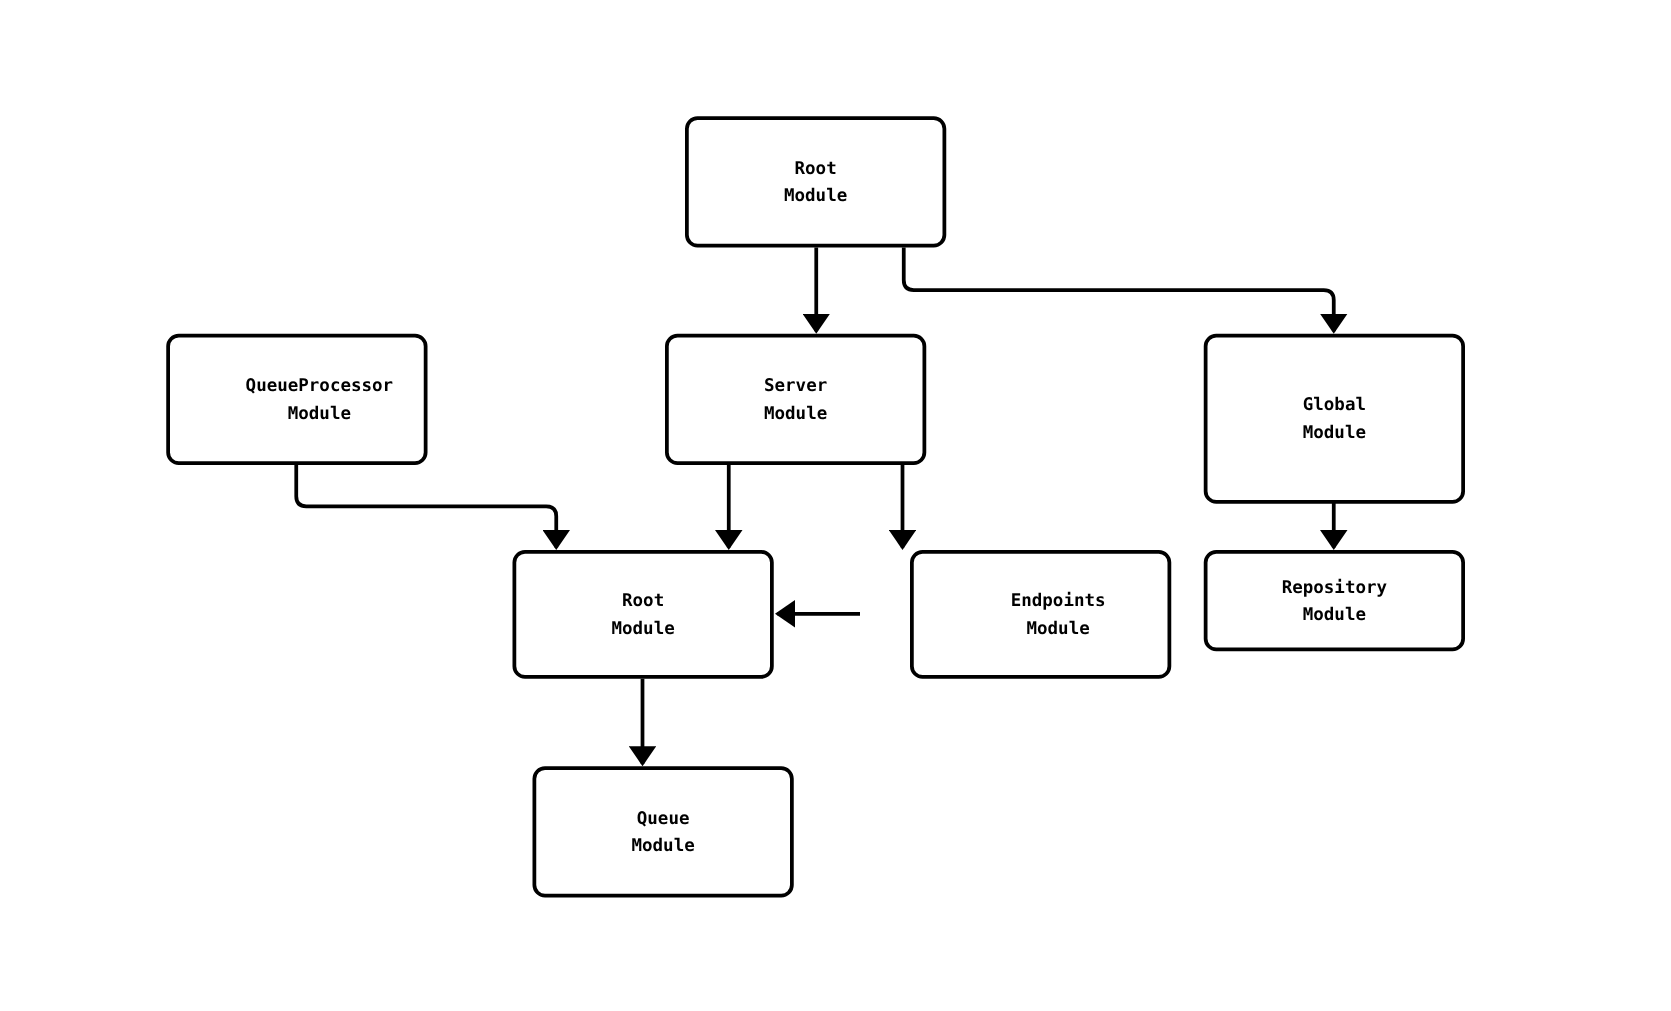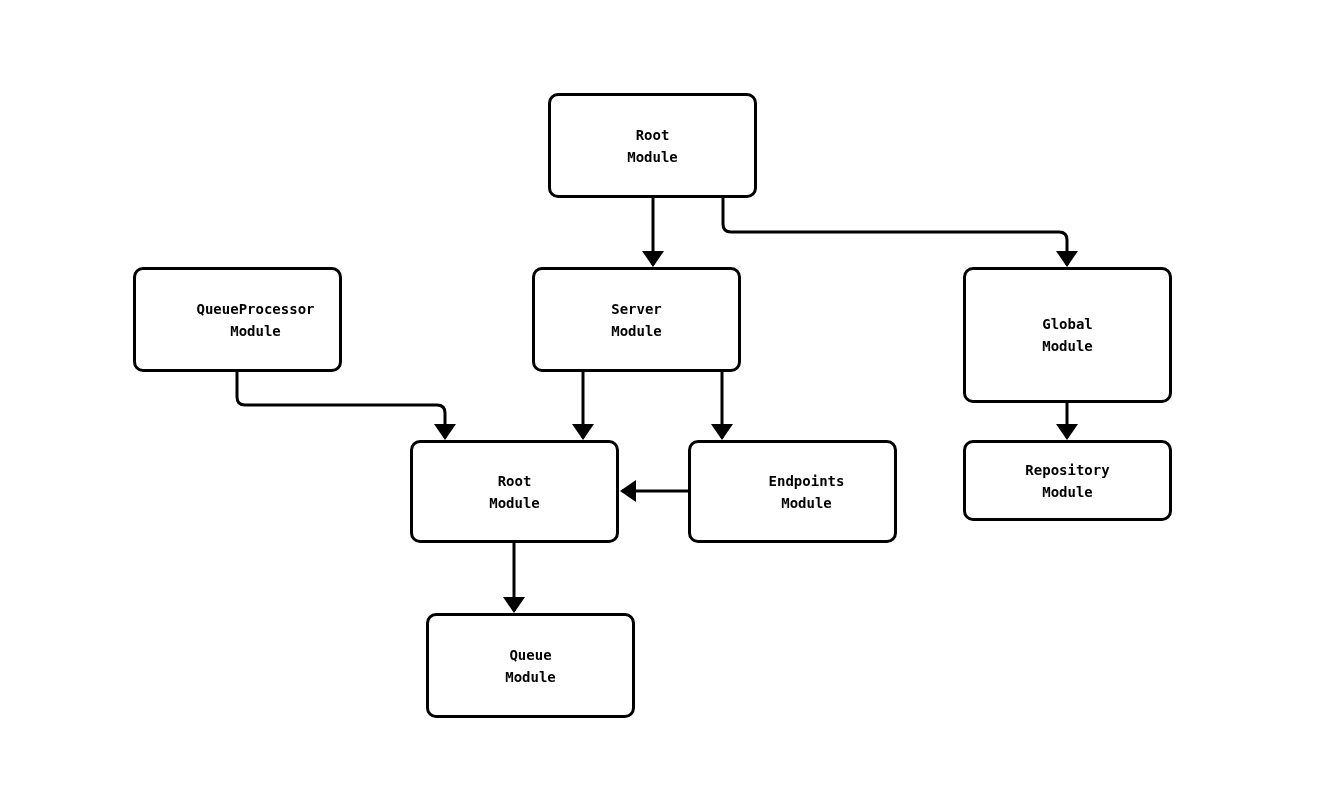--- a/index.html
+++ b/index.html
@@ -36,21 +36,21 @@
     font-size: 14px;
     line-height: 22px;
     color: #000000;
   }
   
   #node-root          { left: 548px; top:  93px; width: 209px; height: 105px; }
   #node-queueprocessor{ left: 133px; top: 267px; width: 209px; height: 105px; padding-left: 36px; }
   #node-server        { left: 532px; top: 267px; width: 209px; height: 105px; }
   #node-global        { left: 963px; top: 267px; width: 209px; height: 136px; }
   #node-core          { left: 410px; top: 440px; width: 209px; height: 103px; }
-  #node-endpoints     { left: 688px; top: 440px; width: 209px; height: 103px; padding-left: 28px; }
+  #node-endpoints     { left: 728px; top: 440px; width: 209px; height: 103px; padding-left: 28px; }
   #node-repository    { left: 963px; top: 440px; width: 209px; height: 81px; }
   #node-queue         { left: 410px; top: 613px; width: 209px; height: 105px; margin-left: 16px; }
   .edge {
     fill: none;
     stroke: #000000;
     stroke-width: 3px;
   }
 </style>
 </head>
 <body>

